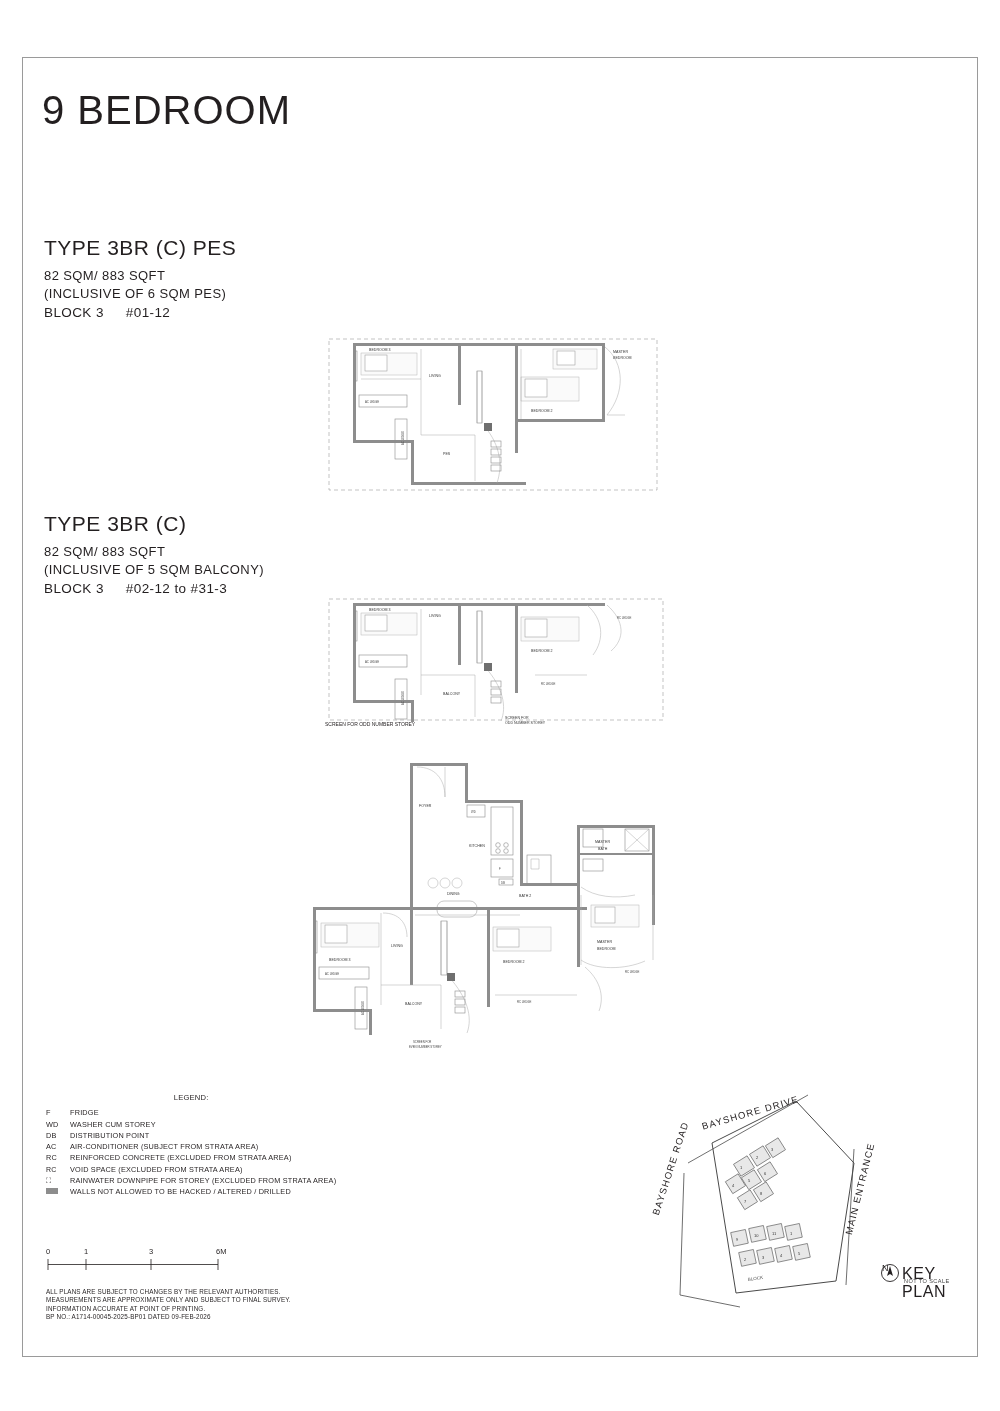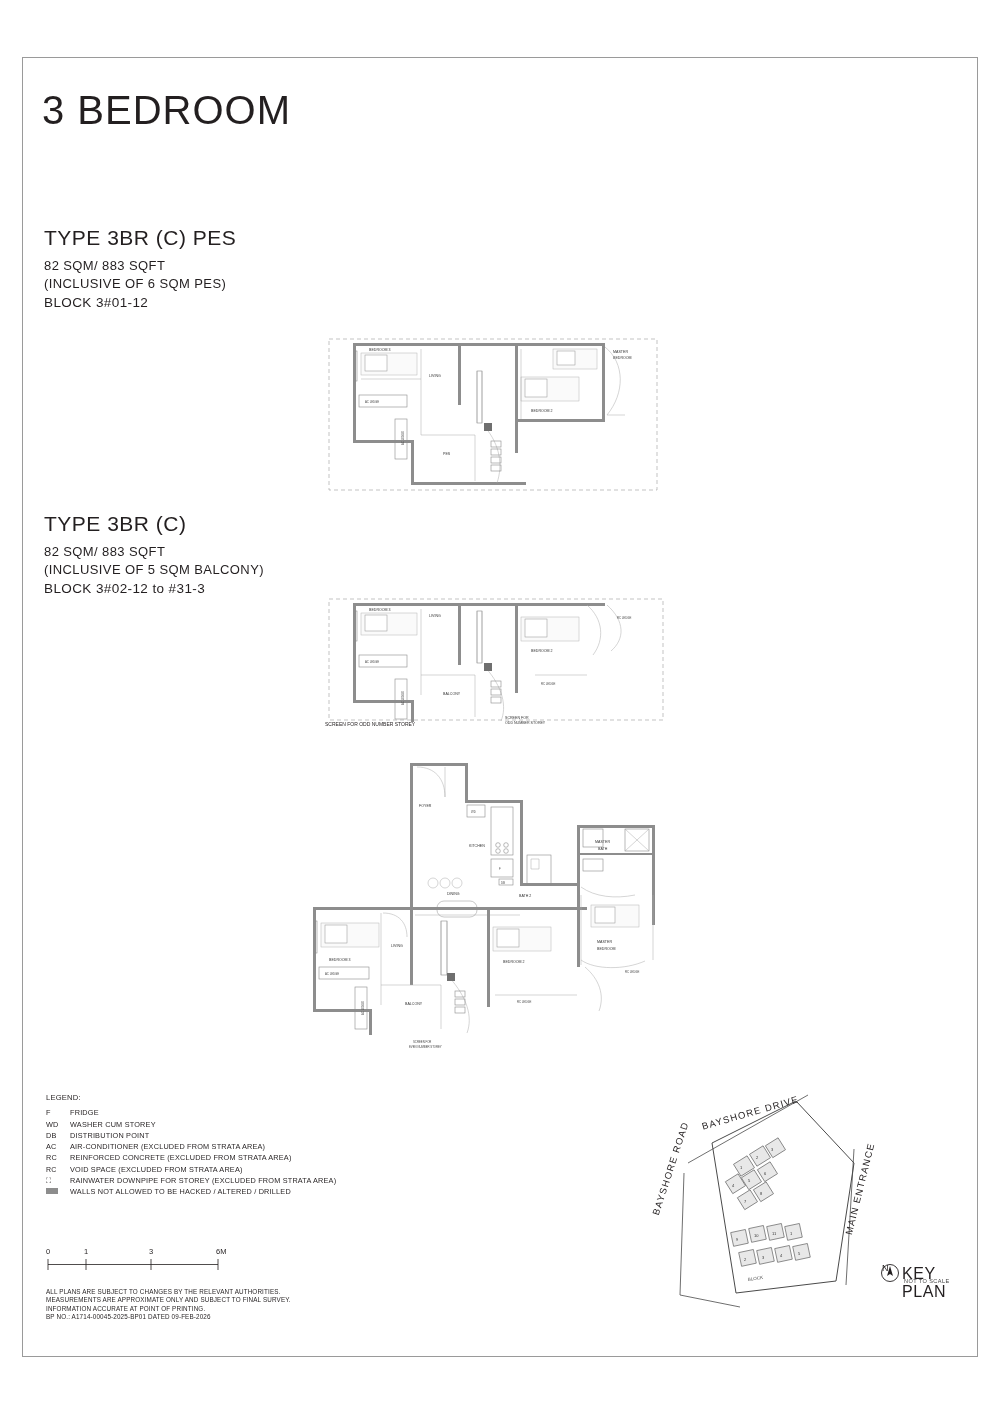--- a/index.html
+++ b/index.html
@@ -36,36 +36,36 @@
     font-size:13px;
     line-height:18px;
     letter-spacing:0.4px;
   }
   .unit-block-line {
     font-size:13.5px;
     letter-spacing:0.4px;
     margin-top:2px;
   }
   .unit-block-line .blkno { display:inline-block; }
-  .unit-block-line .unitno { display:inline-block; }
+  .unit-block-line .unitno { display:inline-block; margin-left:22px; }
 
   
   .plan { position:absolute; }
   .plan svg { display:block; }
 
   
   .legend {
     position:absolute;
     left:46px; top:1092px;
     font-size:7.3px;
     line-height:11.3px;
     letter-spacing:0.2px;
     color:#231f20;
   }
-  .legend .legend-title { margin-bottom:4px; font-size:7.6px; }
+  .legend .legend-title { margin-bottom:4px; font-size:7.6px;text-align:center; }
   .legend-row { display:flex; align-items:flex-start; }
   .legend-key { width:24px; flex:0 0 24px; }
   .legend-swatch {
     display:inline-block; width:12px; height:6px; background:#8d8d8d;
     margin-top:2px;
   }
   .legend-icon-rc { font-size:7px; }
 
   
   .scalebar { position:absolute; left:46px; top:1247px; width:190px; }
@@ -98,23 +98,23 @@
   .thin2 { stroke:#aaaaaa; stroke-width:0.5; fill:none; }
   .dash { stroke:#9a9a9a; stroke-width:0.6; fill:none; stroke-dasharray:4 3; }
   .furn { stroke:#9a9a9a; stroke-width:0.55; fill:#ffffff; }
   .furn-l { stroke:#b5b5b5; stroke-width:0.5; fill:#fafafa; }
 </style>
 </head>
 <body>
 
 <div class="page-border"></div>
 
-<div class="page-title">3 BEDROOM</div>
-
-<div class="unit-block" style="top:226px;">
+<div class="page-title">9 BEDROOM</div>
+
+<div class="unit-block" style="top:236px;">
   <div class="unit-title">TYPE 3BR (C) PES</div>
   <div class="unit-line">82 SQM/ 883 SQFT</div>
   <div class="unit-line">(INCLUSIVE OF 6 SQM PES)</div>
   <div class="unit-block-line">
     <span class="blkno">BLOCK 3</span><span class="unitno">#01-12</span>
   </div>
 </div>
 
 <div class="plan" style="left:325px; top:335px;">
 <svg width="350" height="160" viewBox="0 0 350 160">
@@ -372,21 +372,21 @@
   <div class="legend-row">
     <span class="legend-key">WD</span>
     <span>WASHER CUM STOREY</span>
   </div>
   <div class="legend-row">
     <span class="legend-key">DB</span>
     <span>DISTRIBUTION POINT</span>
   </div>
   <div class="legend-row">
     <span class="legend-key">AC</span>
-    <span>AIR-CONDITIONER (EXCLUDED FROM STRATA AREA)</span>
+    <span>AIR-CONDITIONER (SUBJECT FROM STRATA AREA)</span>
   </div>
   <div class="legend-row">
     <span class="legend-key">RC</span>
     <span>REINFORCED CONCRETE (EXCLUDED FROM STRATA AREA)</span>
   </div>
   <div class="legend-row">
     <span class="legend-key legend-icon-rc">RC</span>
     <span>VOID SPACE (EXCLUDED FROM STRATA AREA)</span>
   </div>
   <div class="legend-row">

